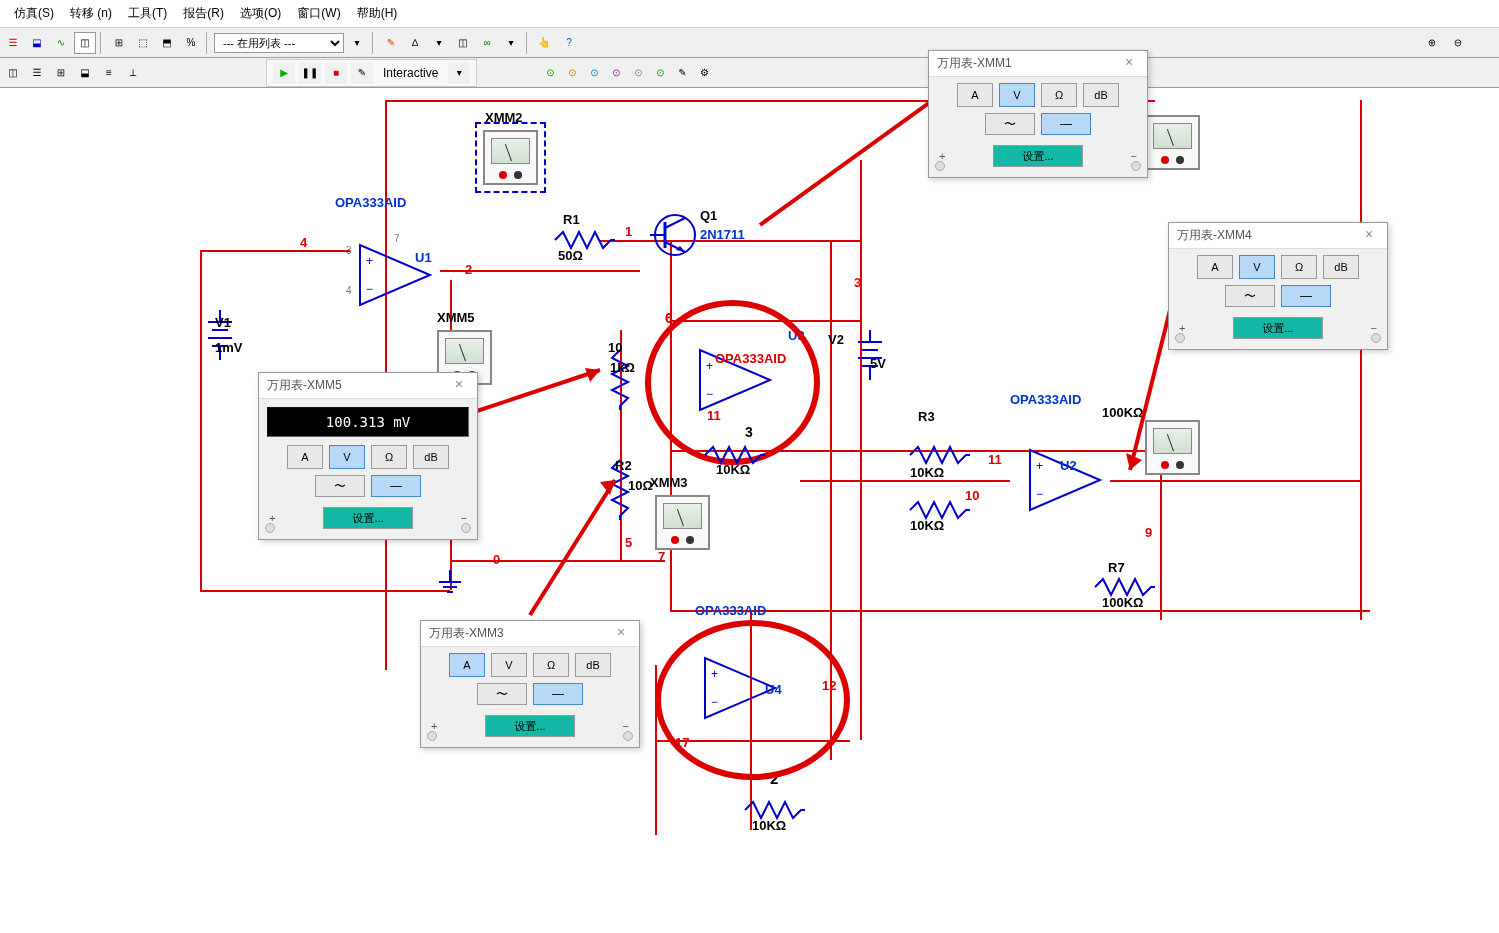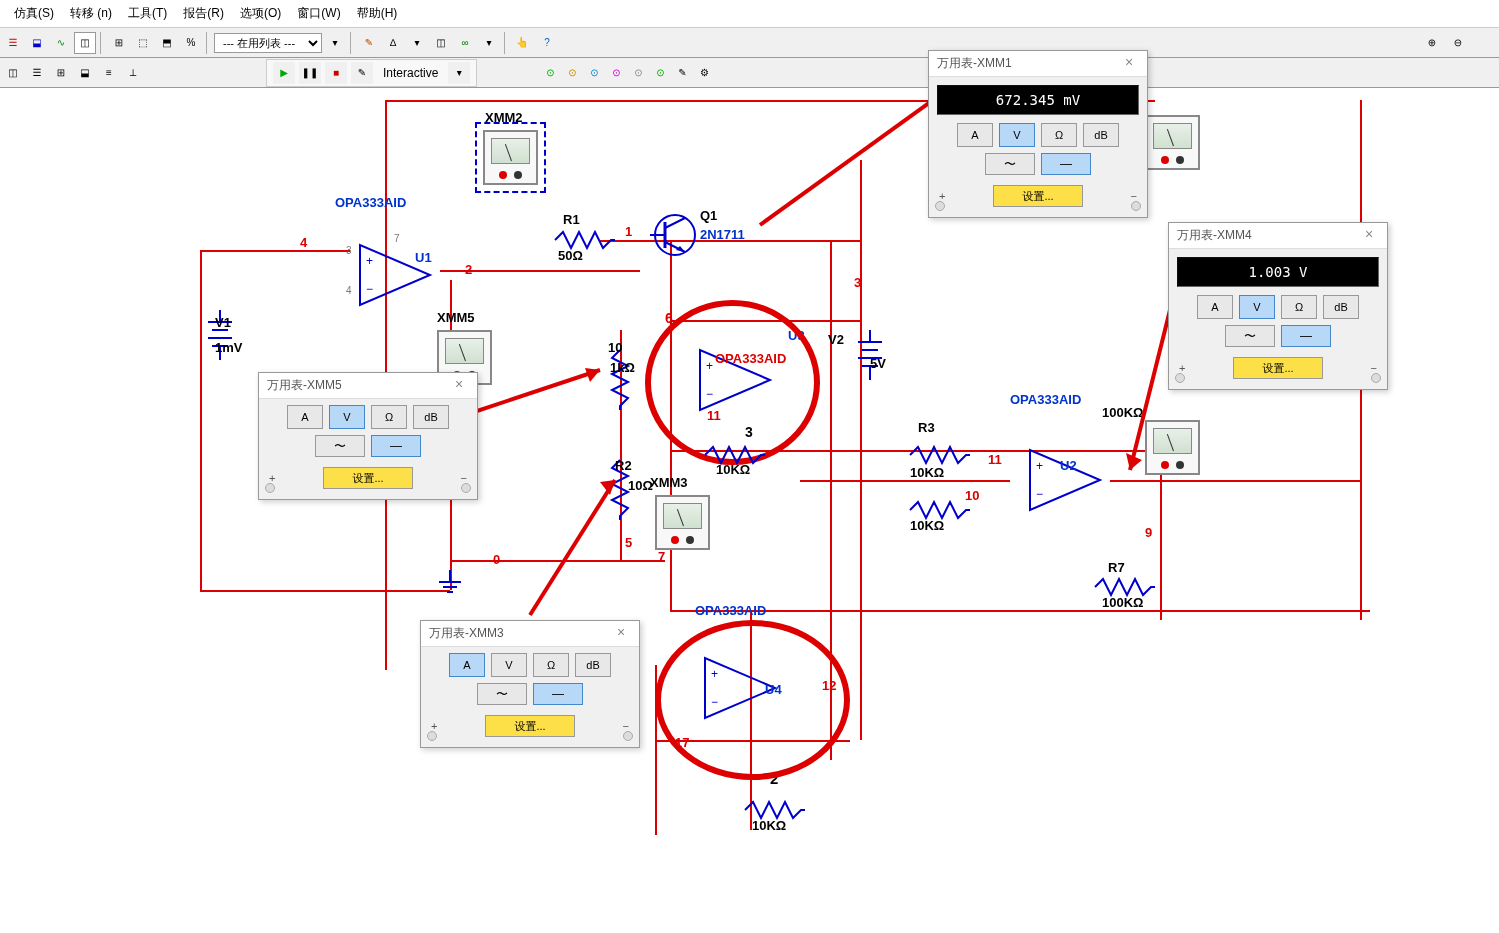--- a/index.html
+++ b/index.html
@@ -24,21 +24,21 @@
 .mm-title{height:26px;background:#fff;display:flex;align-items:center;justify-content:space-between;padding:0 8px;border-bottom:1px solid #ddd;font-size:11px;color:#555}
 .mm-close{width:20px;height:20px;text-align:center;color:#888;font-size:14px}
 .mm-display{margin:8px;background:#000;color:#fff;text-align:center;padding:6px;font-size:14px;font-family:monospace;border:1px inset #666}
 .mm-btns{display:flex;justify-content:center;gap:6px;margin:6px}
 .mm-btn{width:36px;height:24px;border:1px solid #999;background:#e8e8e8;font-size:11px;text-align:center;line-height:22px}
 .mm-btn.active{background:#b8d8f8;border-color:#4488cc}
 .mm-wave{display:flex;justify-content:center;gap:6px;margin:6px}
 .mm-wavebtn{width:50px;height:22px;border:1px solid #999;background:#e8e8e8;display:flex;align-items:center;justify-content:center}
 .mm-wavebtn.active{background:#b8d8f8;border-color:#4488cc}
 .mm-set{display:flex;justify-content:space-between;align-items:center;padding:4px 10px 10px}
-.mm-setbtn{width:90px;height:22px;border:1px solid #999;background:#fde047;text-align:center;line-height:20px;font-size:11px}
+.mm-setbtn{width:90px;height:22px;border:1px solid #999;background:#14b8a6;text-align:center;line-height:20px;font-size:11px}
 .mm-dot{width:10px;height:10px;border:1px solid #aaa;border-radius:50%;background:#ddd}
 .plusminus{font-size:11px;color:#555}
 .redcircle{position:absolute;border:6px solid #d00;border-radius:50%}
 .instrument{position:absolute;width:55px;height:55px;border:2px solid #888;background:#f8f8f8}
 .inst-screen{position:absolute;left:6px;top:6px;right:6px;height:26px;background:linear-gradient(#e8f0e8,#d0e0d0);border:1px solid #888}
 .inst-needle{position:absolute;left:50%;bottom:2px;width:1px;height:18px;background:#333;transform-origin:bottom;transform:rotate(-20deg)}
 .inst-term{position:absolute;width:8px;height:8px;background:#d00;border-radius:50%}
 .inst-termb{position:absolute;width:8px;height:8px;background:#333;border-radius:50%}
 svg{position:absolute;overflow:visible}
 .sidebar-left{position:absolute;left:0;top:100px;width:14px;height:833px;background:#f0f0f0;border-right:1px solid #999;display:flex;flex-direction:column;gap:6px;padding-top:6px;align-items:center}
@@ -62,21 +62,21 @@
   <span class="tb-btn" style="color:#c00">☰</span>
   <span class="tb-btn" style="color:#00c">⬓</span>
   <span class="tb-btn" style="color:#080">∿</span>
   <span class="tb-btn" style="background:#fff;border:1px solid #999">◫</span>
   <span class="tb-sep"></span>
   <span class="tb-btn">⊞</span>
   <span class="tb-btn">⬚</span>
   <span class="tb-btn">⬒</span>
   <span class="tb-btn">%</span>
   <span class="tb-sep"></span>
-  <select class="dropdown" style="width:108px"><option>--- 在用列表 ---</option></select>
+  <select class="dropdown" style="width:130px"><option>--- 在用列表 ---</option></select>
   <span class="tb-btn">▾</span>
   <span class="tb-sep"></span>
   <span class="tb-btn" style="color:#c40">✎</span>
   <span class="tb-btn">∆</span>
   <span class="tb-btn">▾</span>
   <span class="tb-btn">◫</span>
   <span class="tb-btn" style="color:#080">∞</span>
   <span class="tb-btn">▾</span>
   <span class="tb-sep"></span>
   <span class="tb-btn">👆</span>
@@ -226,21 +226,21 @@
     <line x1="8" y1="28" x2="32" y2="28" stroke="#00c" stroke-width="2"></line>
     <line x1="12" y1="36" x2="28" y2="36" stroke="#00c" stroke-width="2"></line>
     <line x1="20" y1="36" x2="20" y2="50" stroke="#00c" stroke-width="2"></line>
   </svg>
   <span class="val-label" style="left:828px;top:232px">V2</span>
   <span class="val-label" style="left:870px;top:256px">5V</span>
 
   <svg style="left:910px;top:345px" width="60" height="20">
     <polyline points="0,10 8,2 16,18 24,2 32,18 40,2 48,18 56,10 60,10" fill="none" stroke="#00c" stroke-width="2"></polyline>
   </svg>
-  <span class="val-label" style="left:918px;top:320px">R3</span>
+  <span class="val-label" style="left:918px;top:309px">R3</span>
   <span class="val-label" style="left:910px;top:365px">10KΩ</span>
   <svg style="left:910px;top:400px" width="60" height="20">
     <polyline points="0,10 8,2 16,18 24,2 32,18 40,2 48,18 56,10 60,10" fill="none" stroke="#00c" stroke-width="2"></polyline>
   </svg>
   <span class="val-label" style="left:910px;top:418px">10KΩ</span>
   <span class="node-label" style="left:988px;top:352px">11</span>
   <span class="node-label" style="left:965px;top:388px">10</span>
 
   <svg style="left:1020px;top:340px" width="100" height="80">
     <polygon points="10,10 10,70 80,40" fill="none" stroke="#00c" stroke-width="2"></polygon>
@@ -344,21 +344,20 @@
     <polygon points="10,180 6,163 22,170" fill="#d00"></polygon>
   </svg>
 
 </div>
 
 <div class="mm-win" style="left:928px;top:50px">
   <div class="mm-title">
       <span>万用表-XMM1</span>
       <span class="mm-close">×</span>
     </div>
-  <div class="mm-display">672.345 mV</div>
   <div class="mm-btns">
     <span class="mm-btn">A</span>
     <span class="mm-btn active">V</span>
     <span class="mm-btn">Ω</span>
     <span class="mm-btn">dB</span>
   </div>
   <div class="mm-wave">
     <span class="mm-wavebtn">〜</span>
     <span class="mm-wavebtn active">—</span>
   </div>
@@ -369,21 +368,20 @@
     </div>
   <span class="mm-dot" style="position:absolute;left:6px;bottom:6px"></span>
     <span class="mm-dot" style="position:absolute;right:6px;bottom:6px"></span>
 </div>
 
 <div class="mm-win" style="left:1168px;top:222px">
   <div class="mm-title">
       <span>万用表-XMM4</span>
       <span class="mm-close">×</span>
     </div>
-  <div class="mm-display">1.003 V</div>
   <div class="mm-btns">
     <span class="mm-btn">A</span>
     <span class="mm-btn active">V</span>
     <span class="mm-btn">Ω</span>
     <span class="mm-btn">dB</span>
   </div>
   <div class="mm-wave">
     <span class="mm-wavebtn">〜</span>
     <span class="mm-wavebtn active">—</span>
   </div>
@@ -394,20 +392,21 @@
     </div>
   <span class="mm-dot" style="position:absolute;left:6px;bottom:6px"></span>
     <span class="mm-dot" style="position:absolute;right:6px;bottom:6px"></span>
 </div>
 
 <div class="mm-win" style="left:258px;top:372px">
   <div class="mm-title">
       <span>万用表-XMM5</span>
       <span class="mm-close">×</span>
     </div>
+  <div class="mm-display">100.313 mV</div>
   <div class="mm-btns">
     <span class="mm-btn">A</span>
     <span class="mm-btn active">V</span>
     <span class="mm-btn">Ω</span>
     <span class="mm-btn">dB</span>
   </div>
   <div class="mm-wave">
     <span class="mm-wavebtn">〜</span>
     <span class="mm-wavebtn active">—</span>
   </div>

